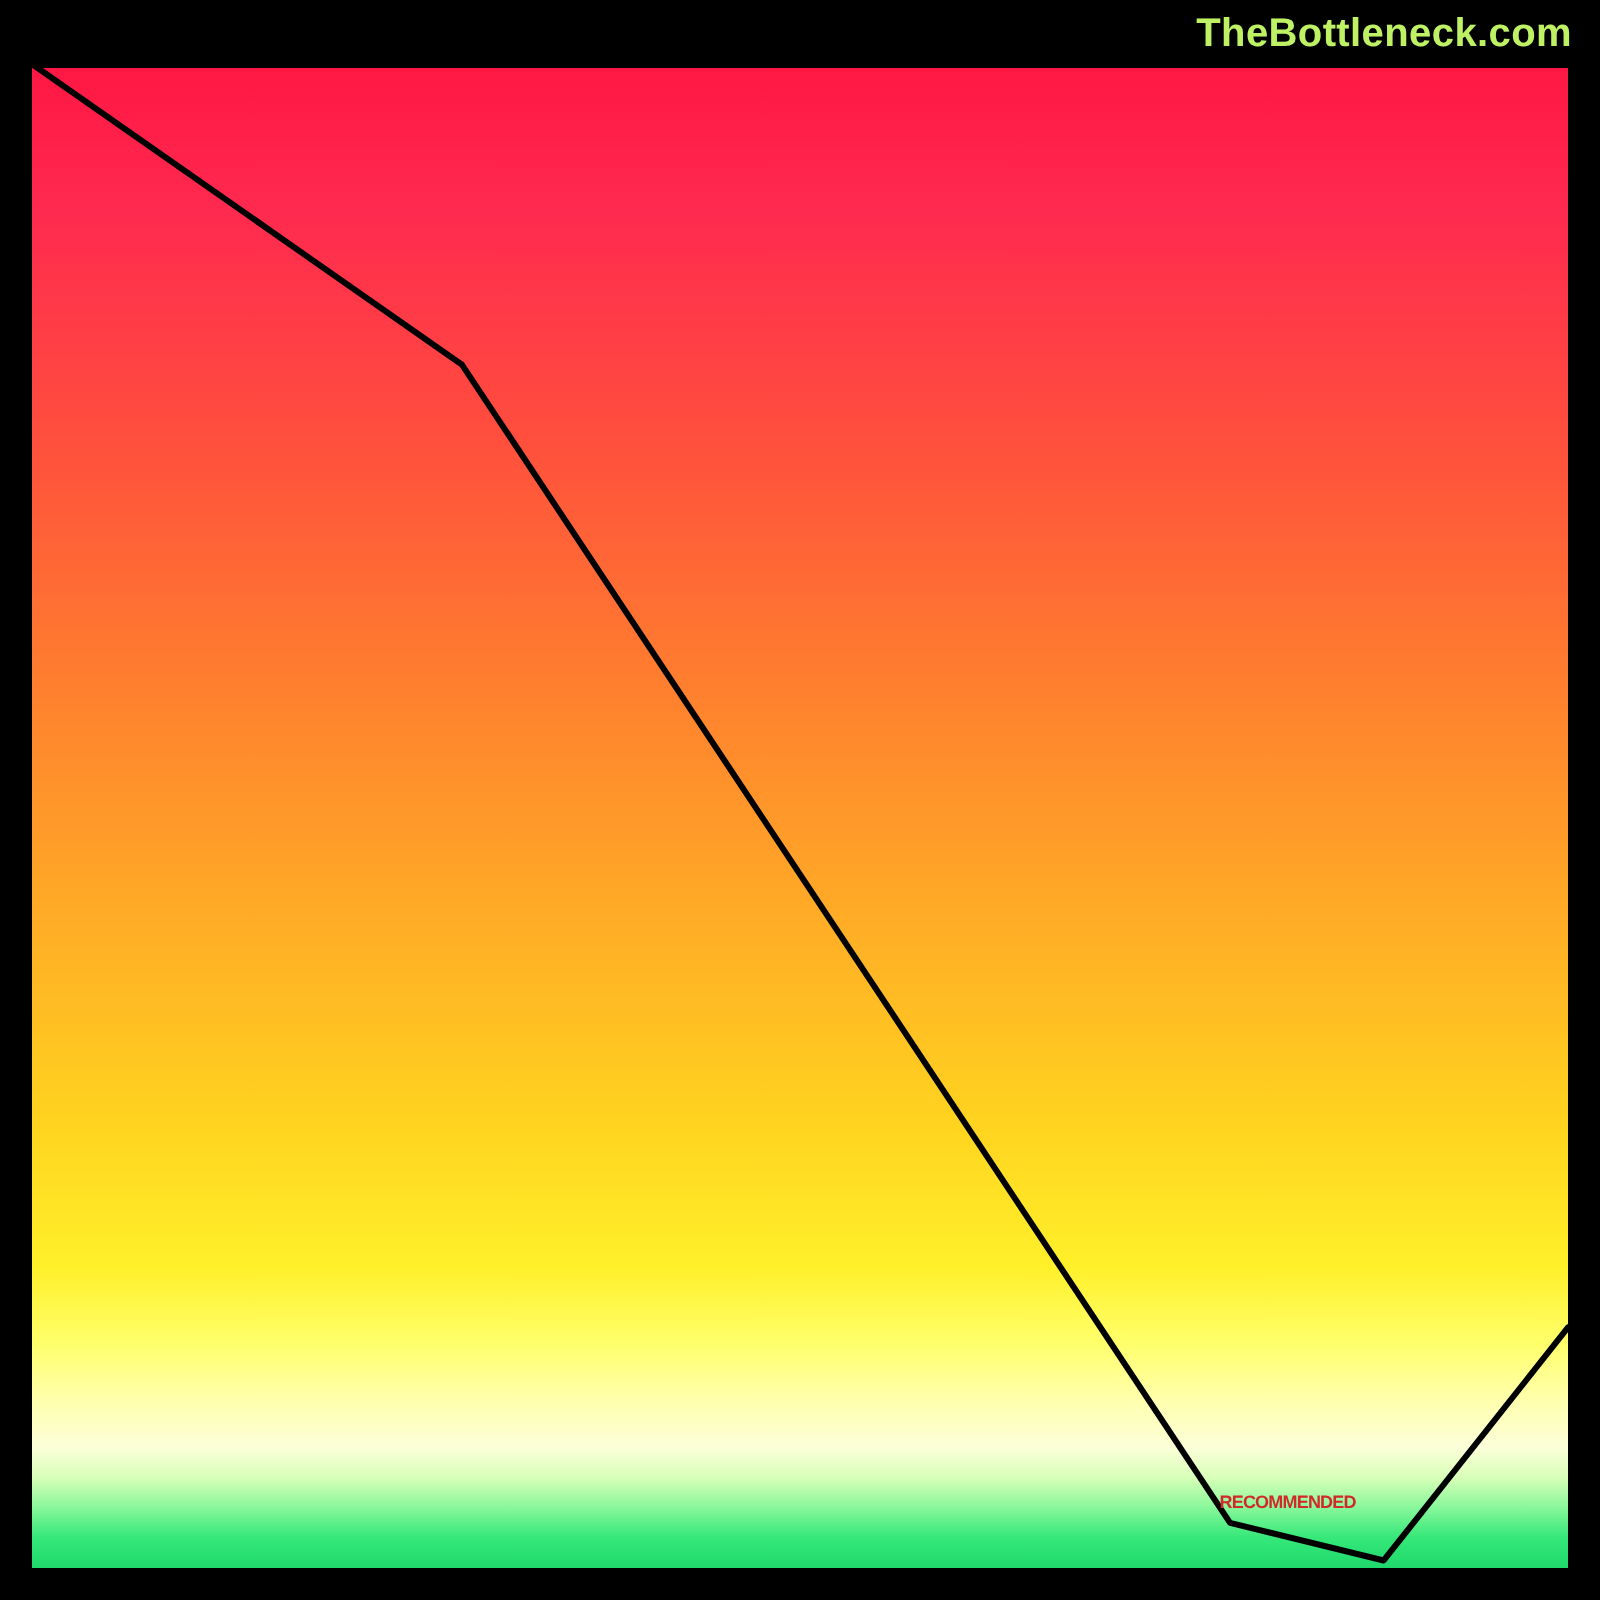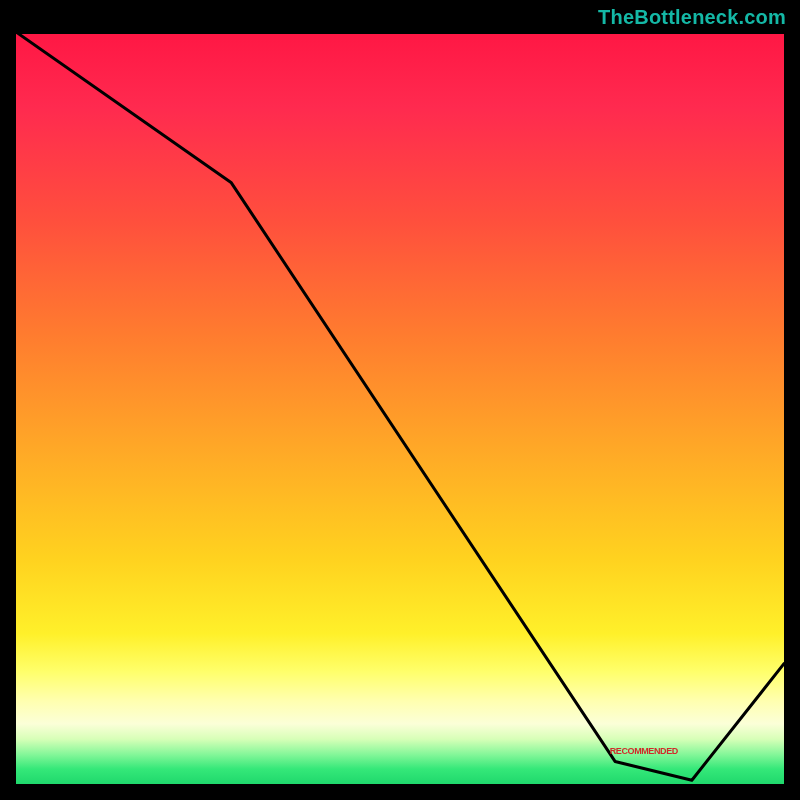--- a/index.html
+++ b/index.html
@@ -13,21 +13,21 @@
   }
   .stage {
     position: relative;
     width: 800px;
     height: 800px;
   }
   .watermark {
     position: absolute;
     top: 6px;
     right: 14px;
-    color: #14b8a6;
+    color: #bef264;
     font-size: 20px;
     font-weight: 600;
     letter-spacing: 0.2px;
     z-index: 5;
   }
   .frame {
     position: absolute;
     left: 16px;
     top: 32px;
     width: 651px;

